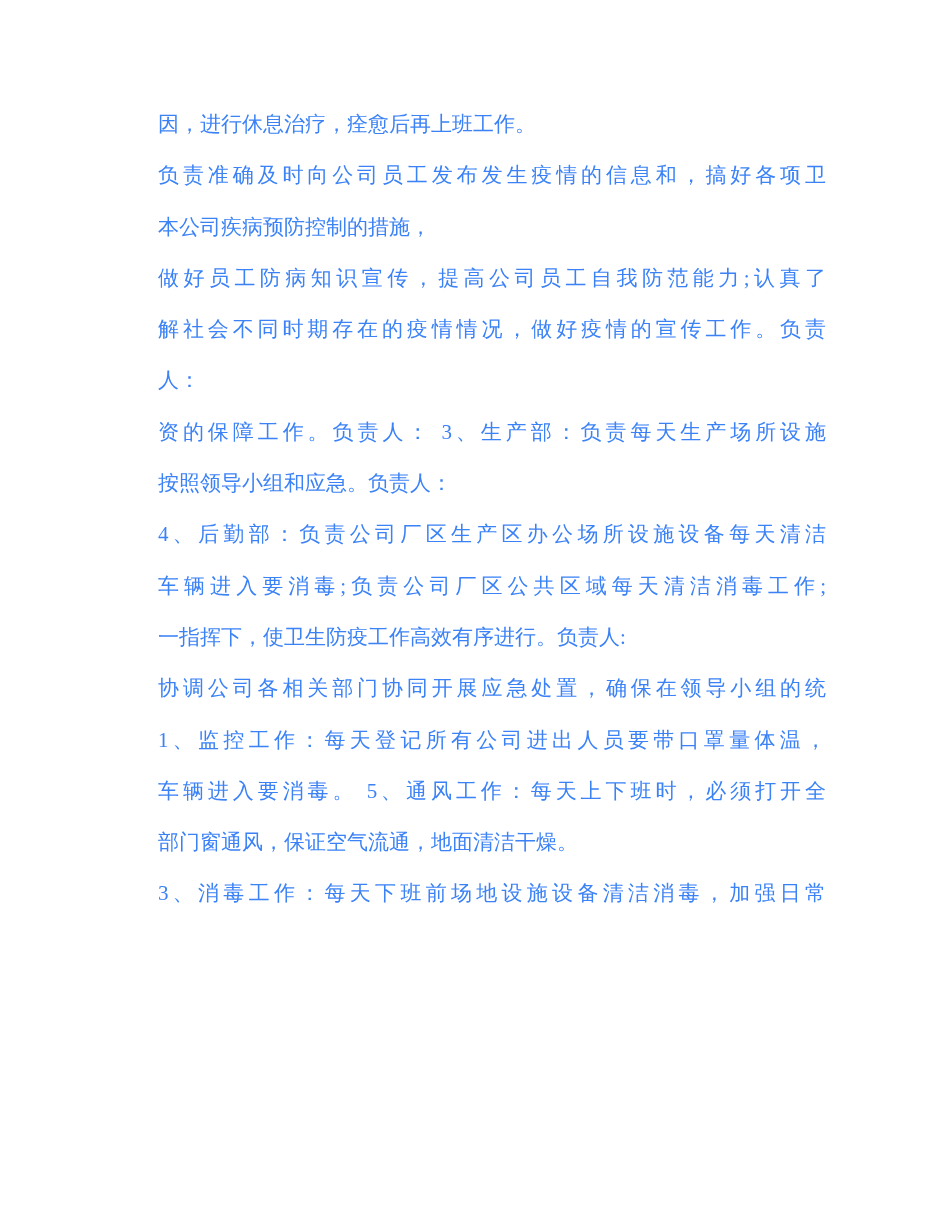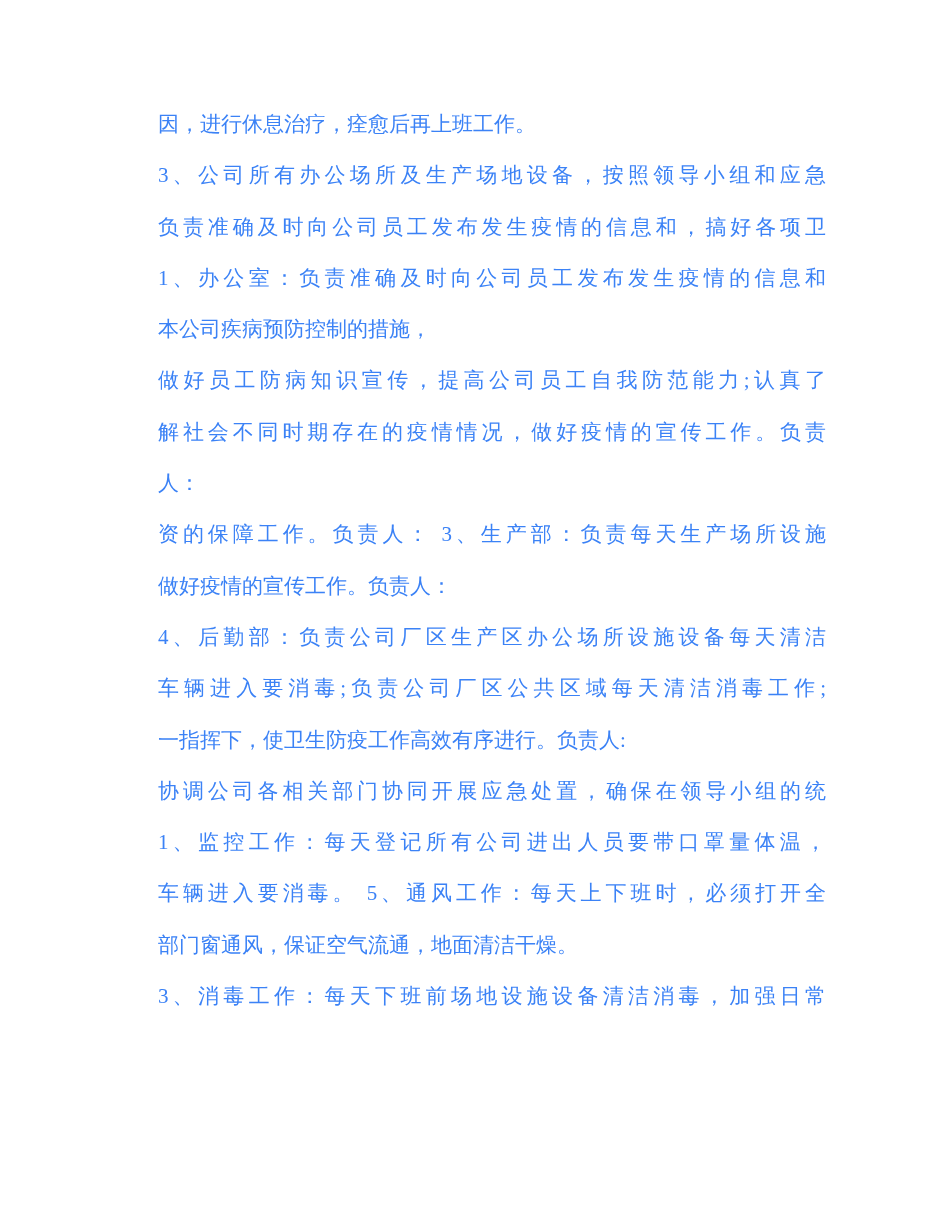--- a/index.html
+++ b/index.html
@@ -38,29 +38,27 @@
     text-align: justify;
     text-align-last: justify;
   }
 </style>
 </head>
 <body>
 
 <div class="page">
   <div class="text-block">
     <div class="line">因，进行休息治疗，痊愈后再上班工作。</div>
-    <div class="line f">3、公司所有办公场所及生产场地设备，按照领导小组和应急</div>
     <div class="line f">负责准确及时向公司员工发布发生疫情的信息和，搞好各项卫</div>
-    <div class="line f">1、办公室：负责准确及时向公司员工发布发生疫情的信息和</div>
     <div class="line">本公司疾病预防控制的措施，</div>
     <div class="line f">做好员工防病知识宣传，提高公司员工自我防范能力;认真了</div>
     <div class="line f">解社会不同时期存在的疫情情况，做好疫情的宣传工作。负责</div>
     <div class="line">人：</div>
     <div class="line f">资的保障工作。负责人： 3、生产部：负责每天生产场所设施</div>
-    <div class="line">做好疫情的宣传工作。负责人：</div>
+    <div class="line">按照领导小组和应急。负责人：</div>
     <div class="line f">4、后勤部：负责公司厂区生产区办公场所设施设备每天清洁</div>
     <div class="line f">车辆进入要消毒;负责公司厂区公共区域每天清洁消毒工作;</div>
     <div class="line">一指挥下，使卫生防疫工作高效有序进行。负责人:</div>
     <div class="line f">协调公司各相关部门协同开展应急处置，确保在领导小组的统</div>
     <div class="line f">1、监控工作：每天登记所有公司进出人员要带口罩量体温，</div>
     <div class="line f">车辆进入要消毒。 5、通风工作：每天上下班时，必须打开全</div>
     <div class="line">部门窗通风，保证空气流通，地面清洁干燥。</div>
     <div class="line f">3、消毒工作：每天下班前场地设施设备清洁消毒，加强日常</div>
   </div>
 </div>

